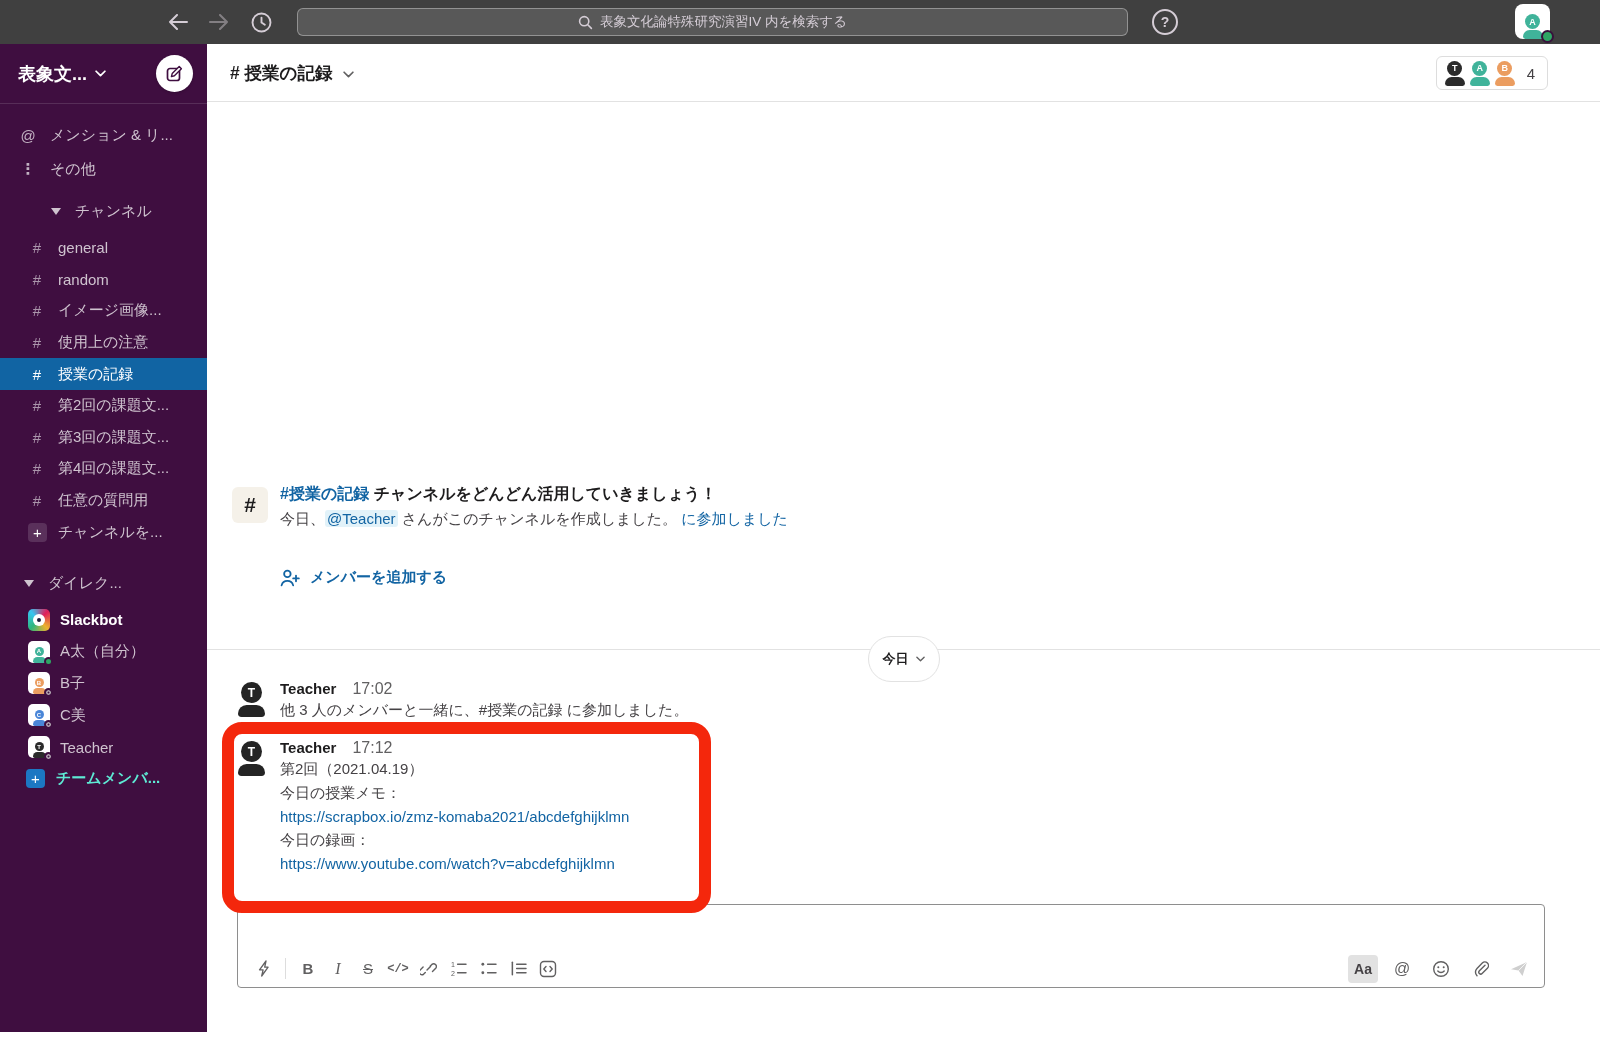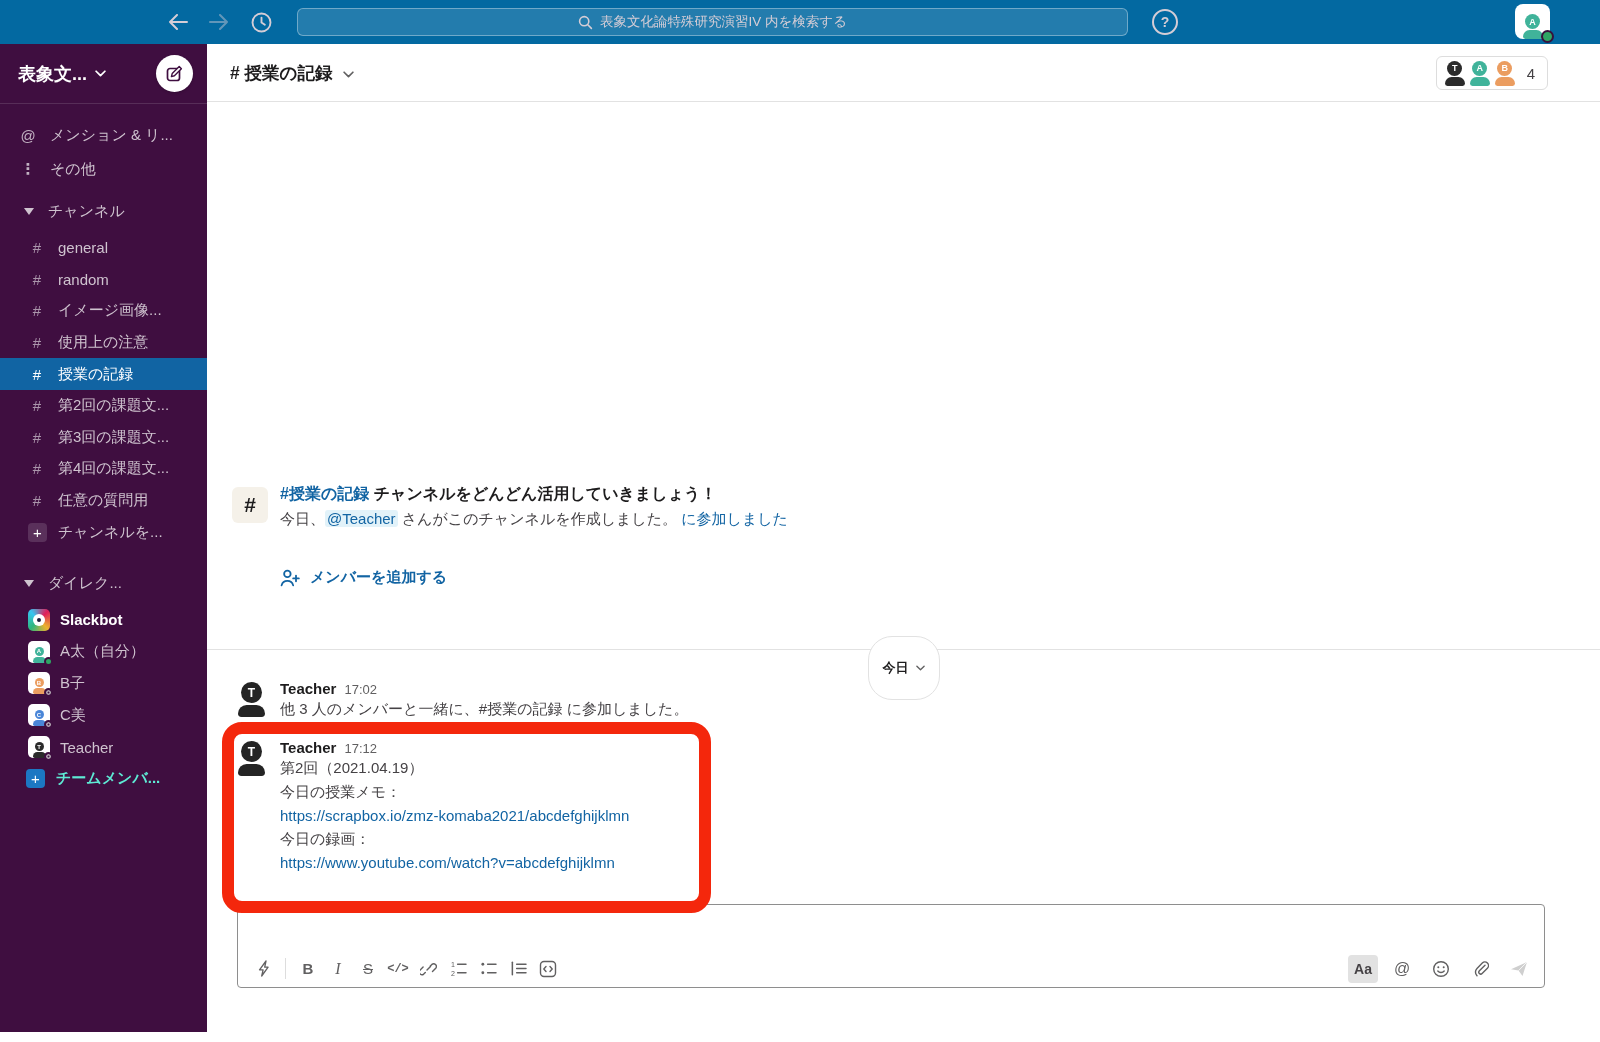--- a/index.html
+++ b/index.html
@@ -1,20 +1,20 @@
 <!DOCTYPE html>
 <html><head>
 <meta charset="utf-8">
 <style>
   * { margin:0; padding:0; box-sizing:border-box; }
   html,body { width:1600px; height:1042px; }
   body { font-family:"Liberation Sans","DejaVu Sans",sans-serif; background:#fff; position:relative; overflow:hidden; color:#1d1c1d; }
 
   
-  .topbar { position:absolute; left:0; top:0; width:1600px; height:44px; background:#0369a1; z-index:30; }
+  .topbar { position:absolute; left:0; top:0; width:1600px; height:44px; background:#404040; z-index:30; }
   .tb-btn { position:absolute; top:10px; width:24px; height:24px; display:flex; align-items:center; justify-content:center; color:#d5cdd6; font-size:20px; }
   .tb-back { left:166px; }
   .tb-fwd  { left:207px; opacity:.45; }
   .tb-hist { left:249px; }
   .searchbar { position:absolute; left:297px; top:8px; width:831px; height:28px; border-radius:6px; background:rgba(255,255,255,.13); border:1px solid rgba(255,255,255,.35); display:flex; align-items:center; justify-content:center; gap:7px; color:#d5cdd6; font-size:13.5px; cursor:text; }
   .helpbtn { position:absolute; left:1152px; top:9px; width:26px; height:26px; border:2px solid #d5cdd6; border-radius:50%; color:#d5cdd6; font-weight:bold; font-size:14px; display:flex; align-items:center; justify-content:center; }
   .tb-avatar { position:absolute; left:1515px; top:4px; width:35px; height:35px; background:#fff; border-radius:8px; display:flex; align-items:flex-end; justify-content:center; overflow:visible; }
   .tb-avatar .dot { position:absolute; right:-4px; bottom:-4px; width:13px; height:13px; border-radius:50%; background:#2ea664; border:2.5px solid #38123c; }
 
   
@@ -33,21 +33,21 @@
   .ws-header { position:absolute; left:0; top:0; width:100%; height:60px; border-bottom:1px solid rgba(255,255,255,.13); display:flex; align-items:center; padding:0 14px 0 18px; }
   .ws-name { color:#fff; font-weight:bold; font-size:18px; max-width:100px; overflow:hidden; white-space:nowrap; }
   .ws-chev { margin-left:8px; color:#fff; display:flex; }
   .compose-btn { margin-left:auto; width:37px; height:37px; border-radius:50%; background:#fff; color:#3F0E40; display:flex; align-items:center; justify-content:center; box-shadow:0 1px 3px rgba(0,0,0,.2); }
   .side-row { display:flex; align-items:center; height:31px; padding-left:16px; cursor:pointer; }
   .side-row .ric { width:24px; display:flex; justify-content:center; margin-right:10px; font-size:15px; color:rgba(207,195,207,.9); }
   .nav-rows { position:absolute; top:74px; left:0; width:100%; }
   .nav-rows .side-row { height:34px; }
   .sec-head { position:absolute; left:0; width:100%; display:flex; align-items:center; height:30px; padding-left:24px; cursor:pointer; }
   .sec-tri { width:0; height:0; border-left:5px solid transparent; border-right:5px solid transparent; border-top:7px solid #CFC3CF; margin-right:14px; }
-  .sec-channels { top:152px; }
+  .sec-channels { top:152px;margin-left:27px; }
   .sec-dm { top:524px; }
   .chan-list { position:absolute; top:188px; left:0; width:100%; }
   .chan-row { display:flex; align-items:center; height:31.6px; padding-left:30px; cursor:pointer; }
   .chan-row .hash { width:14px; margin-right:14px; text-align:center; color:rgba(207,195,207,.75); font-size:15px; }
   .chan-row.selected { background:#1164A3; color:#fff; }
   .chan-row.selected .hash { color:#fff; }
   .plusbox { width:19px; height:19px; border-radius:4px; background:rgba(255,255,255,.14); color:#fff; display:flex; align-items:center; justify-content:center; font-size:15px; margin-right:11px; margin-left:-2px; }
   .dm-list { position:absolute; top:560px; left:0; width:100%; }
   .dm-row { display:flex; align-items:center; height:31.8px; padding-left:28px; cursor:pointer; }
   .dm-avatar { position:relative; width:22px; height:22px; border-radius:5px; background:#fff; display:flex; align-items:flex-end; justify-content:center; margin-right:10px; }
@@ -74,29 +74,29 @@
   .intro-hash { position:absolute; left:0; top:3px; width:36px; height:36px; border-radius:6px; background:#f5f1e9; color:#1d1c1d; font-size:21px; font-weight:bold; display:flex; align-items:center; justify-content:center; }
   .intro-title { position:absolute; left:48px; top:0; white-space:nowrap; font-size:16px; font-weight:bold; }
   .intro-title .chan-link { color:#1264a3; cursor:pointer; }
   .intro-desc { position:absolute; left:48px; top:26px; white-space:nowrap; font-size:15px; color:#454245; }
   .mention { background:rgba(29,155,209,.13); color:#1264a3; border-radius:3px; padding:0 2px; cursor:pointer; }
   .blue-link { color:#1264a3; cursor:pointer; }
   .add-member-link { position:absolute; left:48px; top:84px; display:flex; align-items:center; gap:10px; color:#1264a3; font-size:15px; font-weight:bold; cursor:pointer; white-space:nowrap; }
 
   .date-divider { position:absolute; left:0; right:0; top:534px; height:28px; }
   .date-divider .line { position:absolute; left:0; right:0; top:13px; border-top:1px solid #e2e2e2; }
-  .date-pill { position:absolute; left:50%; transform:translateX(-50%); top:0; background:#fff; border:1px solid #e2e2e2; border-radius:24px; padding:22px 14px; font-size:13px; font-weight:bold; display:flex; align-items:center; gap:7px; cursor:pointer; }
+  .date-pill { position:absolute; left:50%; transform:translateX(-50%); top:0; background:#fff; border:1px solid #e2e2e2; border-radius:24px; padding:13px 14px; font-size:13px; font-weight:bold; display:flex; align-items:center; gap:7px; cursor:pointer; }
   .date-pill .chev { color:#616061; display:flex; }
 
   .msg { position:absolute; left:0; }
   .msg-avatar { position:absolute; left:31px; top:2px; }
   .msg-body { position:absolute; left:73px; top:0; white-space:nowrap; }
   .msg-head { font-size:15px; }
   .msg-author { font-weight:bold; color:#1d1c1d; cursor:pointer; }
-  .msg-time { font-size:13px; color:#616061; margin-left:8px; cursor:pointer; }
+  .msg-time { font-size:16px; color:#616061; margin-left:16px; cursor:pointer; }
   .msg-line { font-size:15px; color:#454245; height:23.8px; line-height:23.8px; }
   .msg-line a { color:#1264a3; text-decoration:none; cursor:pointer; }
   .msg1 { top:578px; }
   .msg2 { top:637px; }
 
   
   .red-box { position:absolute; left:222px; top:722px; width:489px; height:191px; border:12px solid #f4270c; border-radius:20px; z-index:40; pointer-events:none; }
 
   
   .composer { position:absolute; left:237px; top:904px; width:1308px; height:84px; border:1px solid #8e8e8e; border-radius:4px; background:#fff; z-index:15; }

